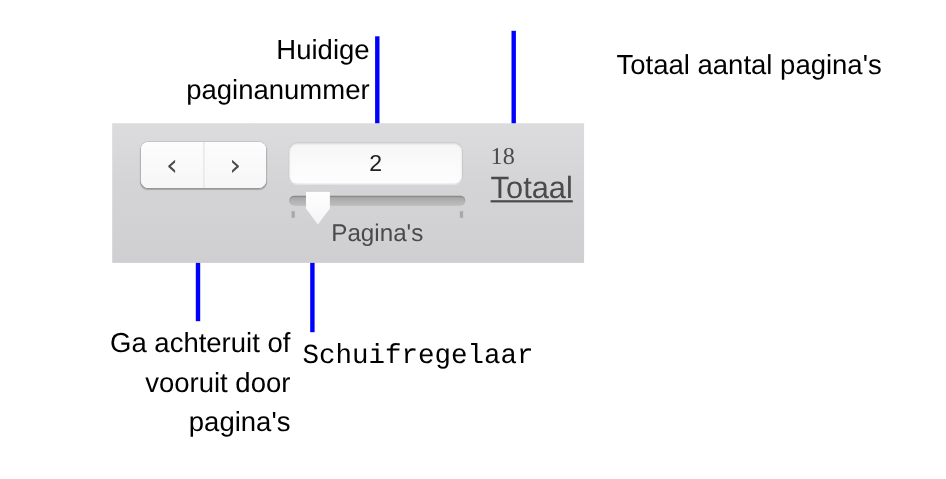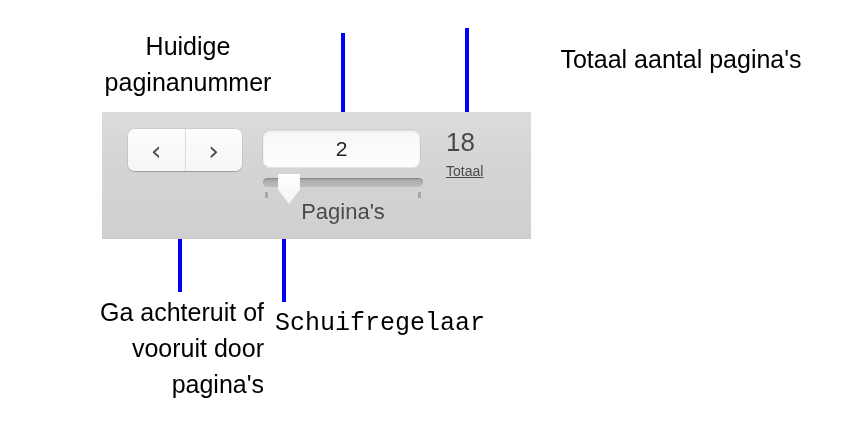--- a/index.html
+++ b/index.html
@@ -21,21 +21,21 @@
     position: absolute;
     color: #000000;
     font-size: 25px;
     line-height: 36px;
     white-space: pre-line;
   }
   #callout-current-page {
     left: 40px;
     top: 28px;
     width: 296px;
-    text-align: center;
+    text-align: right;
   }
   #callout-total-pages {
     left: 474px;
     top: 41px;
     width: 370px;
     text-align: center;
     margin-left: 22px;
   }
   #callout-nav-buttons {
     left: 14px;
@@ -184,26 +184,27 @@
 
   
   #total-pages-block {
     position: absolute;
     left: 344px;
     top: 16px;
     text-align: left;
   }
   #total-pages-count {
     color: #4a4a4a;
-    font-size: 26px;
+    font-size: 22px;
     line-height: 28px;
+    font-family: Liberation Serif, serif;
   }
   #total-pages-label {
     color: #4a4a4a;
-    font-size: 14px;
+    font-size: 28px;
     line-height: 30px;
     text-decoration: underline;
   }
 </style>
 </head>
 <body>
 
 <div class="callout" id="callout-current-page">Huidige
 paginanummer</div>
 

